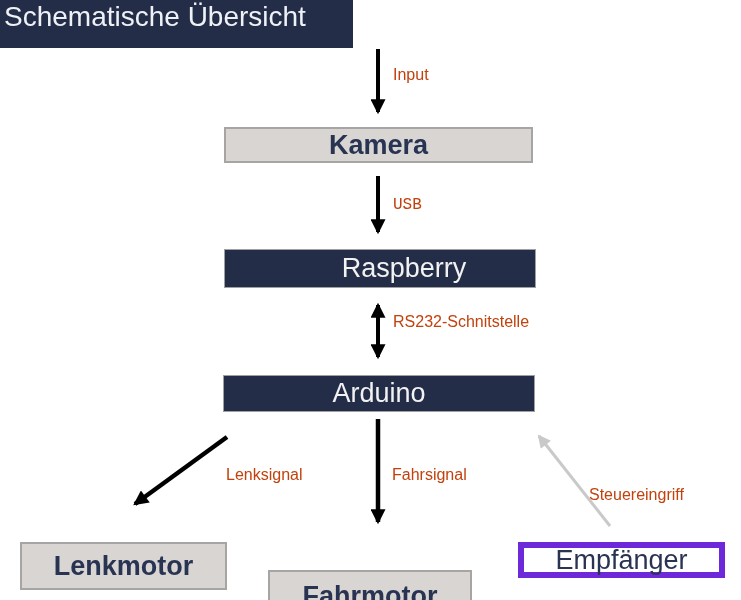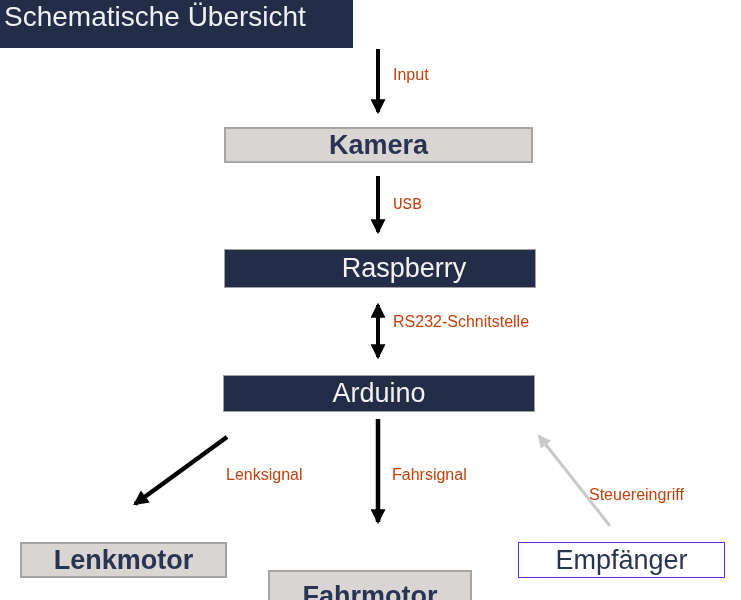--- a/index.html
+++ b/index.html
@@ -51,27 +51,27 @@
     color: #293453;
     font-weight: bold;
   }
   .node-navy {
     background: #232d47;
     border: 1px solid #a0a0a0;
     color: #f2f2f2;
   }
   .node-white {
     background: #ffffff;
-    border: 1px solid #6d28d9;
+    border: 6px solid #6d28d9;
     color: #293453;
   }
   .node-kamera    { left: 224px; top: 127px; width: 309px; height: 36px; }
   .node-raspberry { left: 224px; top: 249px; width: 312px; height: 39px; padding-left: 48px; }
   .node-arduino   { left: 223px; top: 375px; width: 312px; height: 37px; }
-  .node-lenkmotor { left: 20px;  top: 542px; width: 207px; height: 36px; }
+  .node-lenkmotor { left: 20px;  top: 542px; width: 207px; height: 48px; }
   .node-fahrmotor { left: 268px; top: 570px; width: 204px; height: 53px; }
   .node-empfaenger{ left: 518px; top: 542px; width: 207px; height: 36px; }
 
   .edge-label {
     position: absolute;
     color: #c2410c;
     font-size: 16px;
     line-height: 28px;
     white-space: nowrap;
   }

